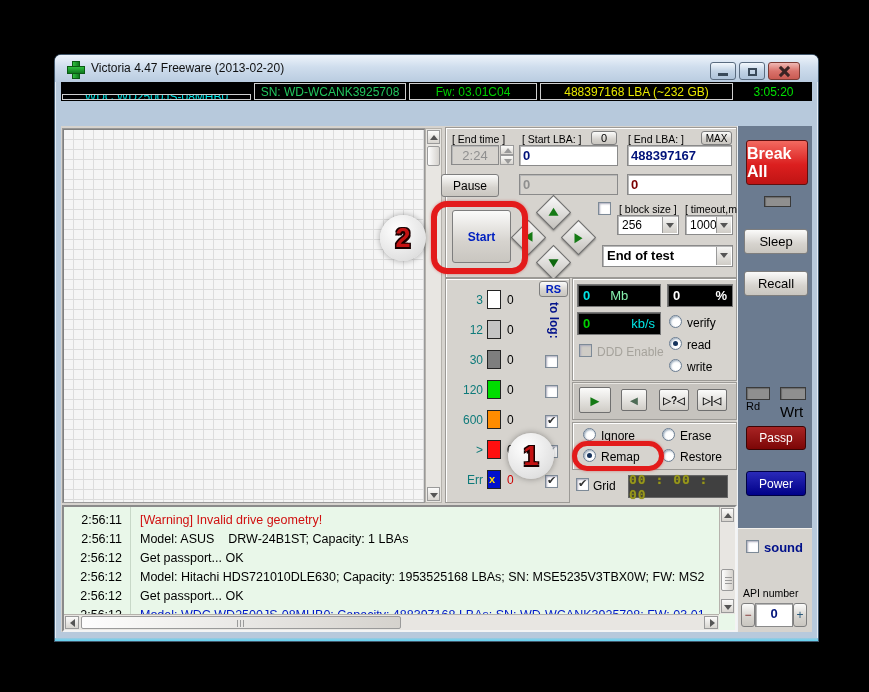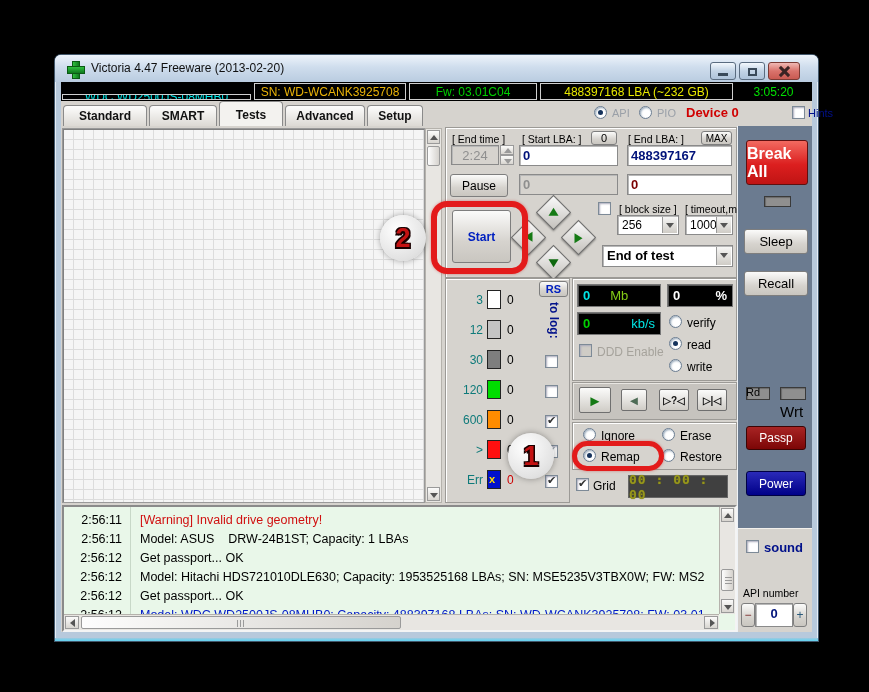--- a/index.html
+++ b/index.html
@@ -146,40 +146,26 @@
     <span class="winbtn max">
         <span class="glyph-max"></span>
       </span>
     <span class="winbtn close">
         <span class="glyph-close"></span>
       </span>
   </div>
 
   <div class="infobar">
     <div class="seg seg1" style="color: rgb(0, 229, 229); margin-top: 12px;">WDC WD2500JS-08MHB0</div>
-    <div class="seg seg2" style="color: #eab308;">SN: WD-WCANK3925708</div>
+    <div class="seg seg2" style="color: #22c55e;">SN: WD-WCANK3925708</div>
     <div class="seg seg3" style="color: rgb(0, 208, 0);">Fw: 03.01C04</div>
     <div class="seg seg4" style="color: rgb(232, 232, 0);">488397168 LBA (~232 GB)</div>
     <div class="segtime" style="color: rgb(0, 224, 0);">3:05:20</div>
   </div>
 
-  <div class="tabrow">
-    <span class="tab" style="left:2px;width:84px;">Standard</span>
-    <span class="tab" style="left:88px;width:68px;">SMART</span>
-    <span class="tab active" style="left:158px;width:64px;">Tests</span>
-    <span class="tab" style="left:224px;width:80px;">Advanced</span>
-    <span class="tab" style="left:306px;width:56px;">Setup</span>
-    <span class="radio sel" style="left:533px;top:5px;"></span>
-    <span class="lbl" style="left:551px;top:6px;color:#9aa0a8;">API</span>
-    <span class="radio" style="left:578px;top:5px;"></span>
-    <span class="lbl" style="left:596px;top:6px;color:#9aa0a8;">PIO</span>
-    <span class="lbl" style="left: 625px; top: 4px; font-size: 13px; font-weight: bold; color: rgb(208, 0, 0);">Device 0</span>
-    <span class="cb" style="left:731px;top:5px;"></span>
-    <span class="lbl" style="left: 747px; top: 6px; color: rgb(0, 16, 138);">Hints</span>
-  </div>
 
   <div class="body-bg"></div>
 
   <div class="testgrid"></div>
   <div class="vscroll" style="left:370px;top:73px;width:17px;height:375px;">
     <span class="sb-btn" style="left:1px;top:1px;width:13px;height:14px;">
         <span class="tri t-up" style="left:2px;top:4px;"></span>
       </span>
     <span class="sb-thumb" style="left:1px;top:17px;width:13px;height:20px;"></span>
     <span class="sb-btn" style="left:1px;bottom:1px;width:13px;height:14px;">
@@ -199,21 +185,21 @@
     </span>
 
   <span class="bracket-lbl" style="left:467px;top:78px;">[ Start LBA: ]</span>
   <span class="btn" style="left:536px;top:76px;width:26px;height:14px;font-size:11px;">0</span>
   <div class="input" style="left:464px;top:90px;width:99px;height:21px;">0</div>
 
   <span class="bracket-lbl" style="left:573px;top:78px;">[ End LBA: ]</span>
   <span class="btn" style="left:646px;top:76px;width:31px;height:14px;font-size:10px;">MAX</span>
   <div class="input" style="left:572px;top:90px;width:105px;height:21px;">488397167</div>
 
-  <span class="btn" style="left:395px;top:119px;width:58px;height:23px;">Pause</span>
+  <span class="btn" style="left:386px;top:119px;width:58px;height:23px;">Pause</span>
   <div class="input disabled" style="left:464px;top:119px;width:99px;height:21px;">0</div>
   <div class="input dred" style="left:572px;top:119px;width:105px;height:21px;">0</div>
 
   <span class="btn" style="left: 397px; top: 155px; width: 59px; height: 53px; color: rgb(0, 32, 192); font-weight: bold;">Start</span>
 
   <div style="position:absolute;left:460px;top:144px;width:76px;height:76px;">
     <span class="dia" style="left:26px;top:1px;">
         <span class="tri tg-up"></span>
       </span>
     <span class="dia" style="left:1px;top:26px;">
@@ -275,21 +261,21 @@
   <span class="cnt-label" style="left:392px;top:418px;">Err</span>
   <span class="cnt-block" style="left: 432px; top: 415px; background: rgb(0, 16, 204);">
       <span class="errx">x</span>
     </span>
   <span class="cnt-count" style="left: 452px; top: 418px; color: rgb(204, 0, 0);">0</span>
   <span class="cb checked" style="left:490px;top:420px;"></span>
 
   <div class="panel" style="left:517px;top:223px;width:165px;height:103px;"></div>
   <div class="display" style="left:522px;top:229px;width:84px;height:23px;">
     <span class="val" style="color:#00e5e5;">0</span>
-    <span class="unit" style="color:#84cc16;margin-left:20px;">Mb</span>
+    <span class="unit" style="color:#86efac;margin-left:20px;">Mb</span>
   </div>
   <div class="display" style="left:612px;top:229px;width:66px;height:23px;">
     <span class="val">0</span>
     <span class="unit" style="font-weight:bold;">%</span>
   </div>
   <div class="display" style="left:522px;top:257px;width:84px;height:23px;">
     <span class="val" style="color:#00d000;">0</span>
     <span class="unit" style="color:#00e5e5;">kb/s</span>
   </div>
   <span class="cb" style="left:524px;top:289px;background:#cfccc6;"></span>
@@ -321,21 +307,21 @@
   <span class="lbl" style="left:538px;top:424px;font-size:12px;">Grid</span>
   <div class="timer" style="left:573px;top:420px;width:100px;height:23px;">00 : 00 : 00</div>
 
   <div class="sidebar">
     <span class="btn btn-red" style="left:8px;top:14px;width:62px;height:45px;font-size:16px;">Break All</span>
     <span class="led" style="left:26px;top:70px;width:27px;height:11px;"></span>
     <span class="btn" style="left:6px;top:103px;width:64px;height:25px;font-size:13px;">Sleep</span>
     <span class="btn" style="left:6px;top:145px;width:64px;height:25px;font-size:13px;">Recall</span>
     <span class="led" style="left:8px;top:261px;width:24px;height:13px;"></span>
     <span class="led" style="left:42px;top:261px;width:26px;height:13px;"></span>
-    <span class="lbl" style="left:8px;top:260px;font-size:11px;">Rd</span>
+    <span class="lbl" style="left:8px;top:274px;font-size:11px;">Rd</span>
     <span class="lbl" style="left:42px;top:277px;font-size:15px;">Wrt</span>
     <span class="btn btn-dred" style="left:8px;top:300px;width:60px;height:24px;font-size:12px;">Passp</span>
     <span class="btn btn-navy" style="left:8px;top:345px;width:60px;height:25px;font-size:12px;">Power</span>
     <div class="sb-light">
       <span class="cb" style="left:8px;top:11px;"></span>
       <span class="lbl" style="left: 26px; top: 11px; font-size: 13px; font-weight: bold; color: rgb(0, 16, 138);">sound</span>
       <span class="lbl" style="left:5px;top:58px;font-size:10.5px;">API number</span>
       <span class="btn" style="left:3px;top:74px;width:14px;height:24px;color:#7a2a2a;">−</span>
       <span class="input" style="left:17px;top:74px;width:38px;height:24px;text-align:center;font-size:13px;">0</span>
       <span class="btn" style="left:55px;top:74px;width:14px;height:24px;color:#2a5a7a;">+</span>

